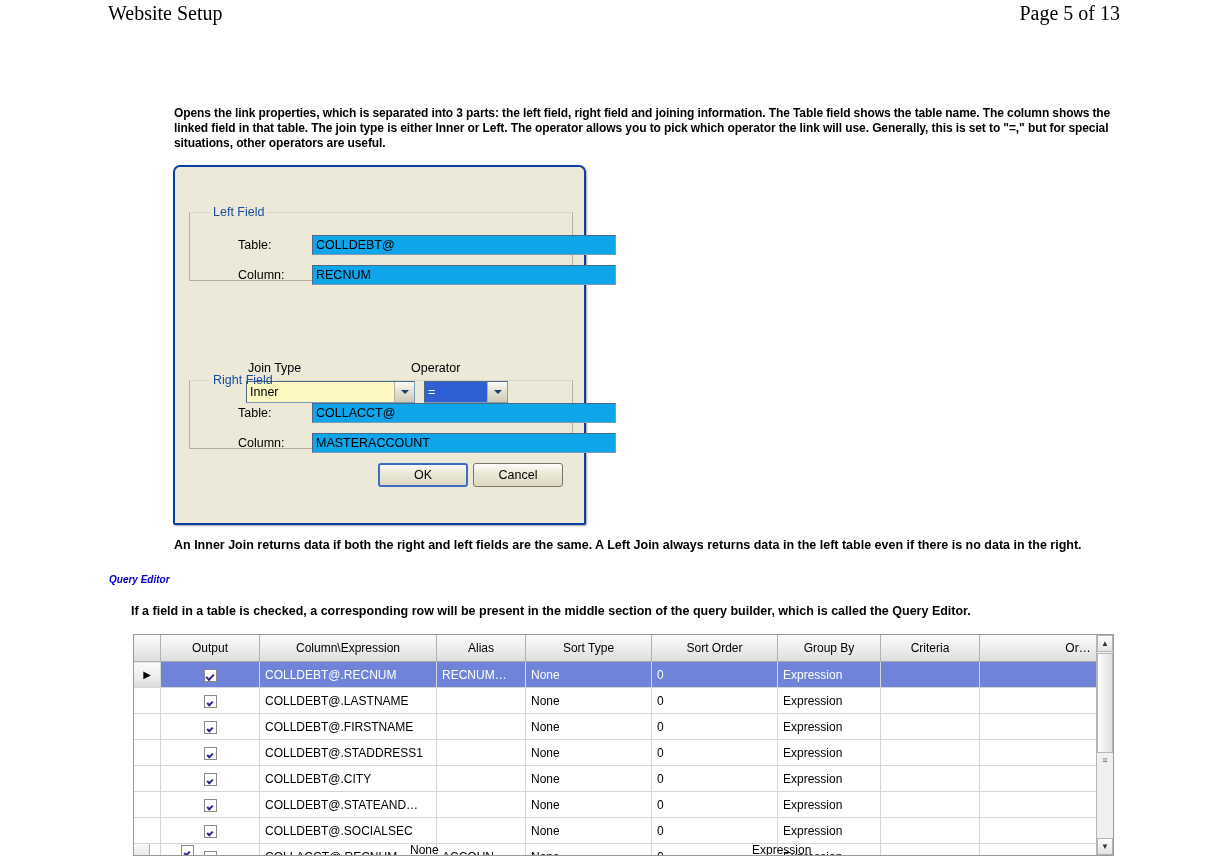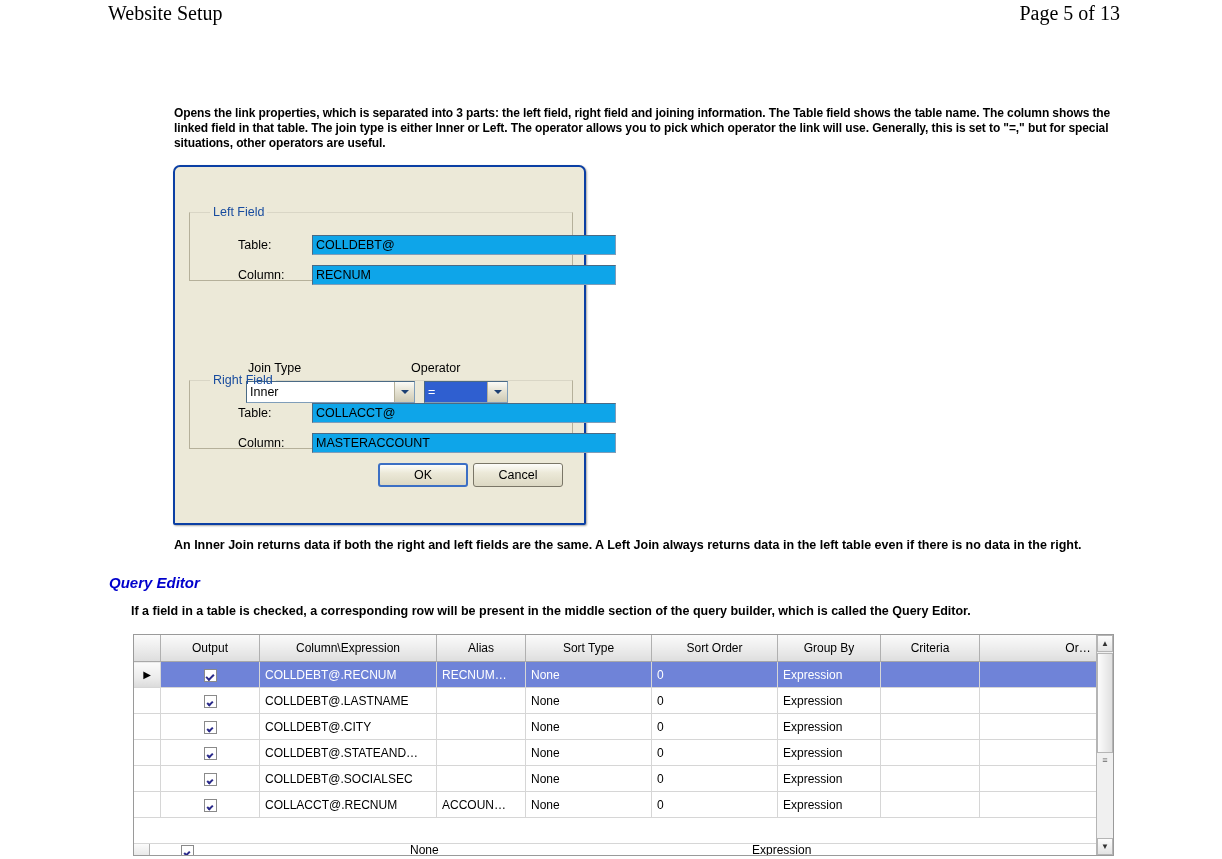--- a/index.html
+++ b/index.html
@@ -42,21 +42,21 @@
     left: 174px;
     top: 538px;
     width: 940px;
     font-size: 12.5px;
     font-weight: bold;
   }
   .section-heading {
     position: absolute;
     left: 109px;
     top: 574px;
-    font-size: 15px;
+    font-size: 10px;
     font-weight: bold;
     font-style: italic;
     color: #0000cc;
   }
   .qe-para {
     position: absolute;
     left: 131px;
     top: 604px;
     width: 960px;
     font-size: 12.5px;
@@ -181,21 +181,21 @@
   .mid-label {
     position: absolute;
     font-size: 12.5px;
   }
   .label-jointype { left: 73px; top: 0px; }
   .label-operator { left: 236px; top: 0px; }
 
   .combo {
     position: absolute;
     height: 22px;
-    background: #ffffff;
+    background: #fef9c3;
     border: 1px solid #7f9db9;
     border-top-color: #4a6a85;
     border-left-color: #4a6a85;
     box-sizing: border-box;
     display: flex;
     align-items: stretch;
   }
   .combo-jointype { left: 71px; top: 20px; width: 169px; }
   .combo-operator { left: 249px; top: 20px; width: 84px; }
   .combo-value {
@@ -526,21 +526,43 @@
         <td class="col-output"><span class="checkbox"></span></td>
         <td class="col-colexp">COLLDEBT@.LASTNAME</td>
         <td class="col-alias"></td>
         <td class="col-sorttype">None</td>
         <td class="col-sortorder">0</td>
         <td class="col-groupby">Expression</td>
         <td class="col-criteria"></td>
         <td class="col-or"></td>
       </tr>
 
-
+      <tr>
+        <td class="col-marker"></td>
+        <td class="col-output"><span class="checkbox"></span></td>
+        <td class="col-colexp">COLLDEBT@.FIRSTNAME</td>
+        <td class="col-alias"></td>
+        <td class="col-sorttype">None</td>
+        <td class="col-sortorder">0</td>
+        <td class="col-groupby">Expression</td>
+        <td class="col-criteria"></td>
+        <td class="col-or"></td>
+      </tr>
+
+      <tr>
+        <td class="col-marker"></td>
+        <td class="col-output"><span class="checkbox"></span></td>
+        <td class="col-colexp">COLLDEBT@.STADDRESS1</td>
+        <td class="col-alias"></td>
+        <td class="col-sorttype">None</td>
+        <td class="col-sortorder">0</td>
+        <td class="col-groupby">Expression</td>
+        <td class="col-criteria"></td>
+        <td class="col-or"></td>
+      </tr>
 
       <tr>
         <td class="col-marker"></td>
         <td class="col-output"><span class="checkbox"></span></td>
         <td class="col-colexp">COLLDEBT@.CITY</td>
         <td class="col-alias"></td>
         <td class="col-sorttype">None</td>
         <td class="col-sortorder">0</td>
         <td class="col-groupby">Expression</td>
         <td class="col-criteria"></td>

